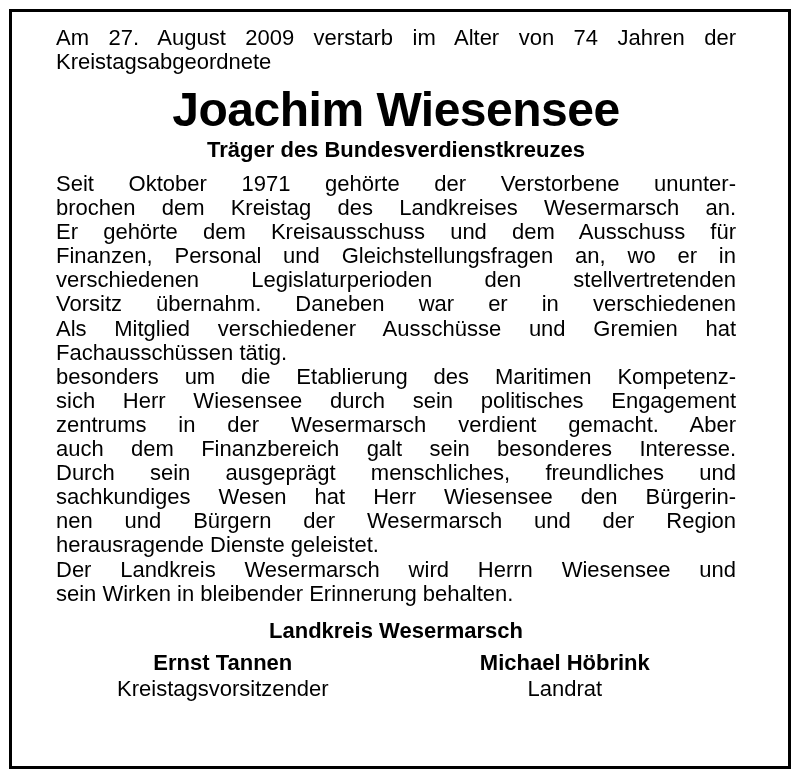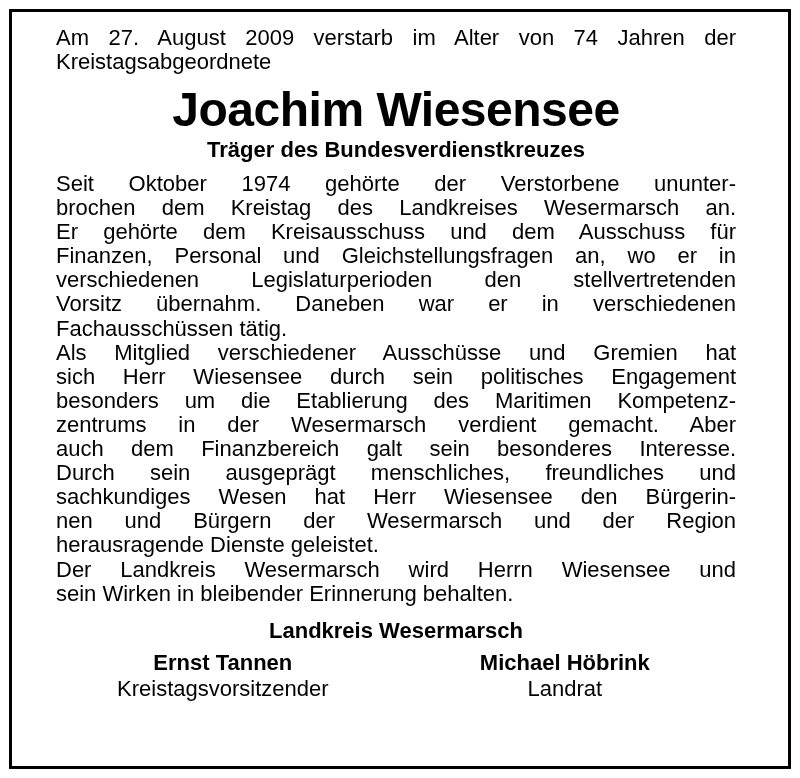--- a/index.html
+++ b/index.html
@@ -104,30 +104,30 @@
 <div class="content">
   <div class="intro">
     <span class="line">Am 27. August 2009 verstarb im Alter von 74 Jahren der</span>
     <span class="line last">Kreistagsabgeordnete</span>
   </div>
 
   <div class="name">Joachim Wiesensee</div>
   <div class="subtitle">Träger des Bundesverdienstkreuzes</div>
 
   <div class="body-text">
-    <span class="line">Seit Oktober 1974 gehörte der Verstorbene ununter-</span>
+    <span class="line">Seit Oktober 1971 gehörte der Verstorbene ununter-</span>
     <span class="line">brochen dem Kreistag des Landkreises Wesermarsch an.</span>
     <span class="line">Er gehörte dem Kreisausschuss und dem Ausschuss für</span>
     <span class="line">Finanzen, Personal und Gleichstellungsfragen an, wo er in</span>
     <span class="line">verschiedenen Legislaturperioden den stellvertretenden</span>
     <span class="line">Vorsitz übernahm. Daneben war er in verschiedenen</span>
+    <span class="line">Als Mitglied verschiedener Ausschüsse und Gremien hat</span>
     <span class="line last">Fachausschüssen tätig.</span>
-    <span class="line">Als Mitglied verschiedener Ausschüsse und Gremien hat</span>
+    <span class="line">besonders um die Etablierung des Maritimen Kompetenz-</span>
     <span class="line">sich Herr Wiesensee durch sein politisches Engagement</span>
-    <span class="line">besonders um die Etablierung des Maritimen Kompetenz-</span>
     <span class="line">zentrums in der Wesermarsch verdient gemacht. Aber</span>
     <span class="line">auch dem Finanzbereich galt sein besonderes Interesse.</span>
     <span class="line">Durch sein ausgeprägt menschliches, freundliches und</span>
     <span class="line">sachkundiges Wesen hat Herr Wiesensee den Bürgerin-</span>
     <span class="line">nen und Bürgern der Wesermarsch und der Region</span>
     <span class="line last">herausragende Dienste geleistet.</span>
     <span class="line">Der Landkreis Wesermarsch wird Herrn Wiesensee und</span>
     <span class="line last">sein Wirken in bleibender Erinnerung behalten.</span>
   </div>
 

